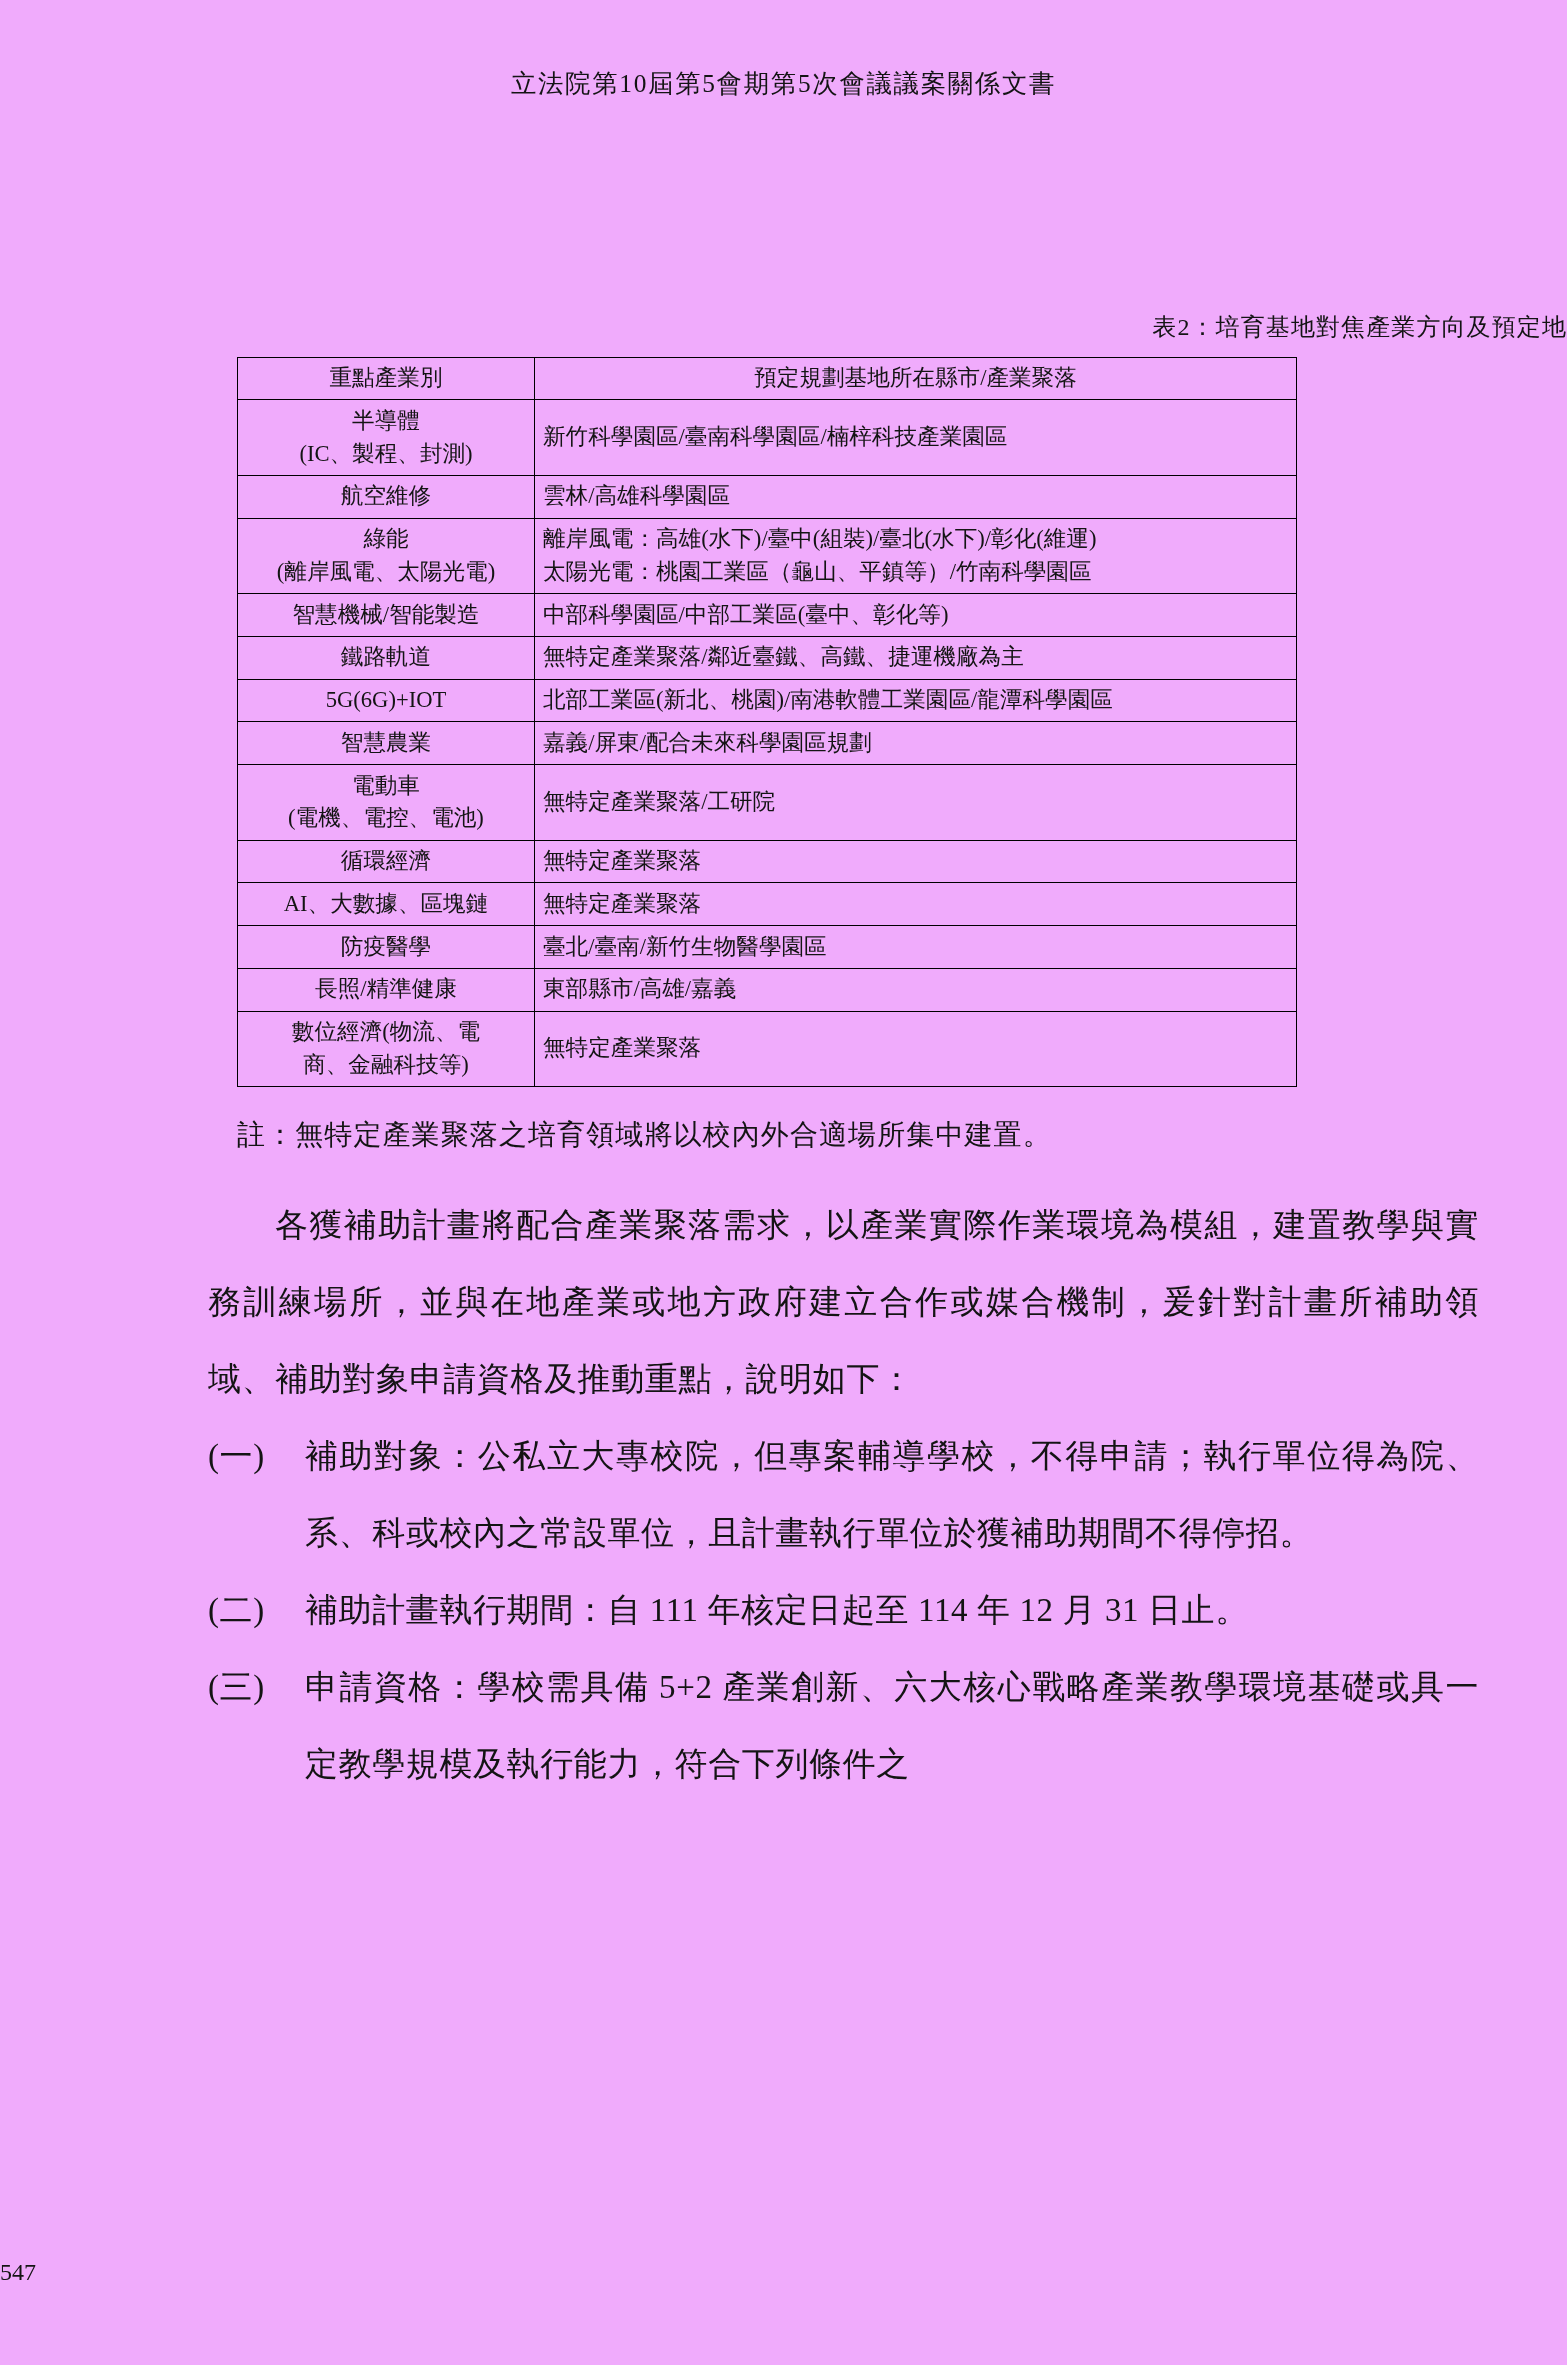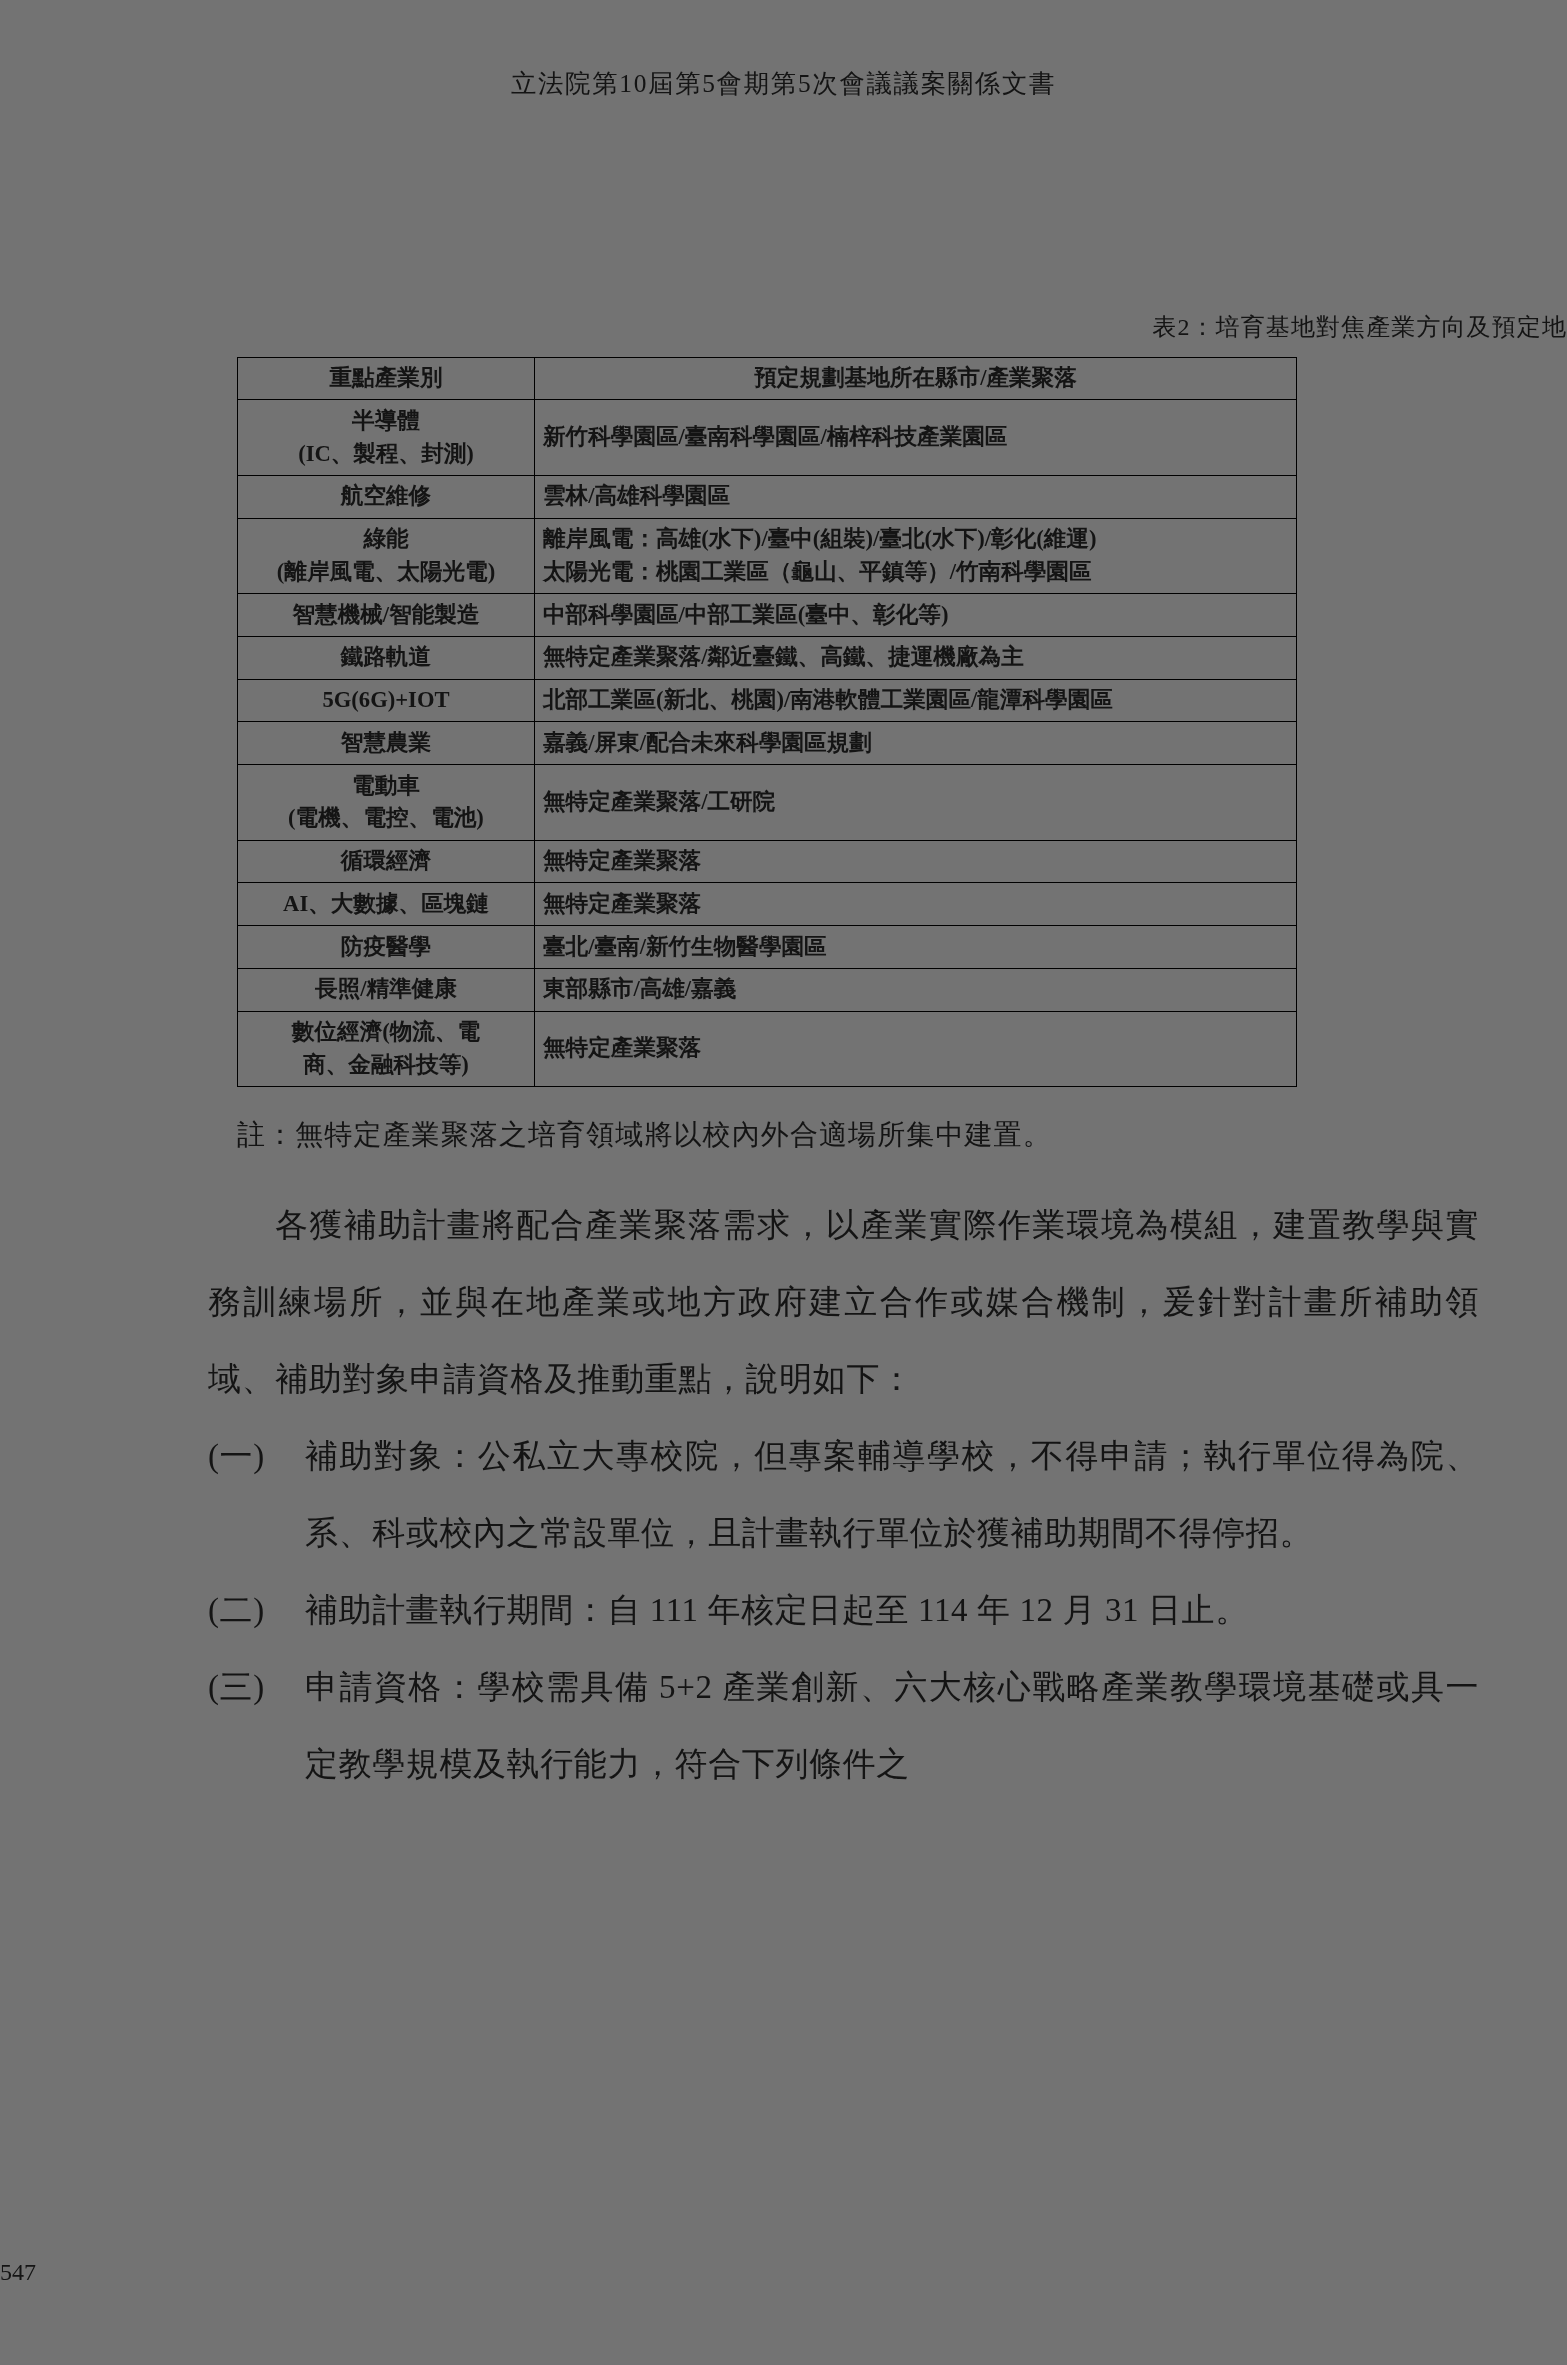--- a/index.html
+++ b/index.html
@@ -4,21 +4,21 @@
 <style>
   html, body {
     margin: 0;
     padding: 0;
     background: #fdfdfb;
   }
   .page {
     position: relative;
     width: 1567px;
     height: 2366px;
-    background: #737373;
+    background: #f0abfc;
     color: #141414;
     font-family: "Liberation Serif", "DejaVu Serif", serif;
     overflow: hidden;
   }
   .doc-header {
     padding-top: 67px;
     text-align: center;
     font-size: 25.4px;
     letter-spacing: 1.7px;
   }
@@ -35,21 +35,21 @@
     table-layout: fixed;
     font-size: 22.6px;
   }
   table.industry-table col.c1 { width: 297px; }
   table.industry-table col.c2 { width: 762px; }
   table.industry-table th,
   table.industry-table td {
     border: 1.7px solid #000;
     padding: 4.5px 8px;
     line-height: 1.45;
-    font-weight: bold;
+    font-weight: normal;
     white-space: pre-line;
     vertical-align: middle;
     margin-top: 38px;
   }
   table.industry-table th { text-align: center; }
   td.industry-cell { text-align: center; }
   td.location-cell { text-align: left; padding-left: 12.4px; }
   .table-note {
     margin: 29px 0 0 237px;
     font-size: 28px;

